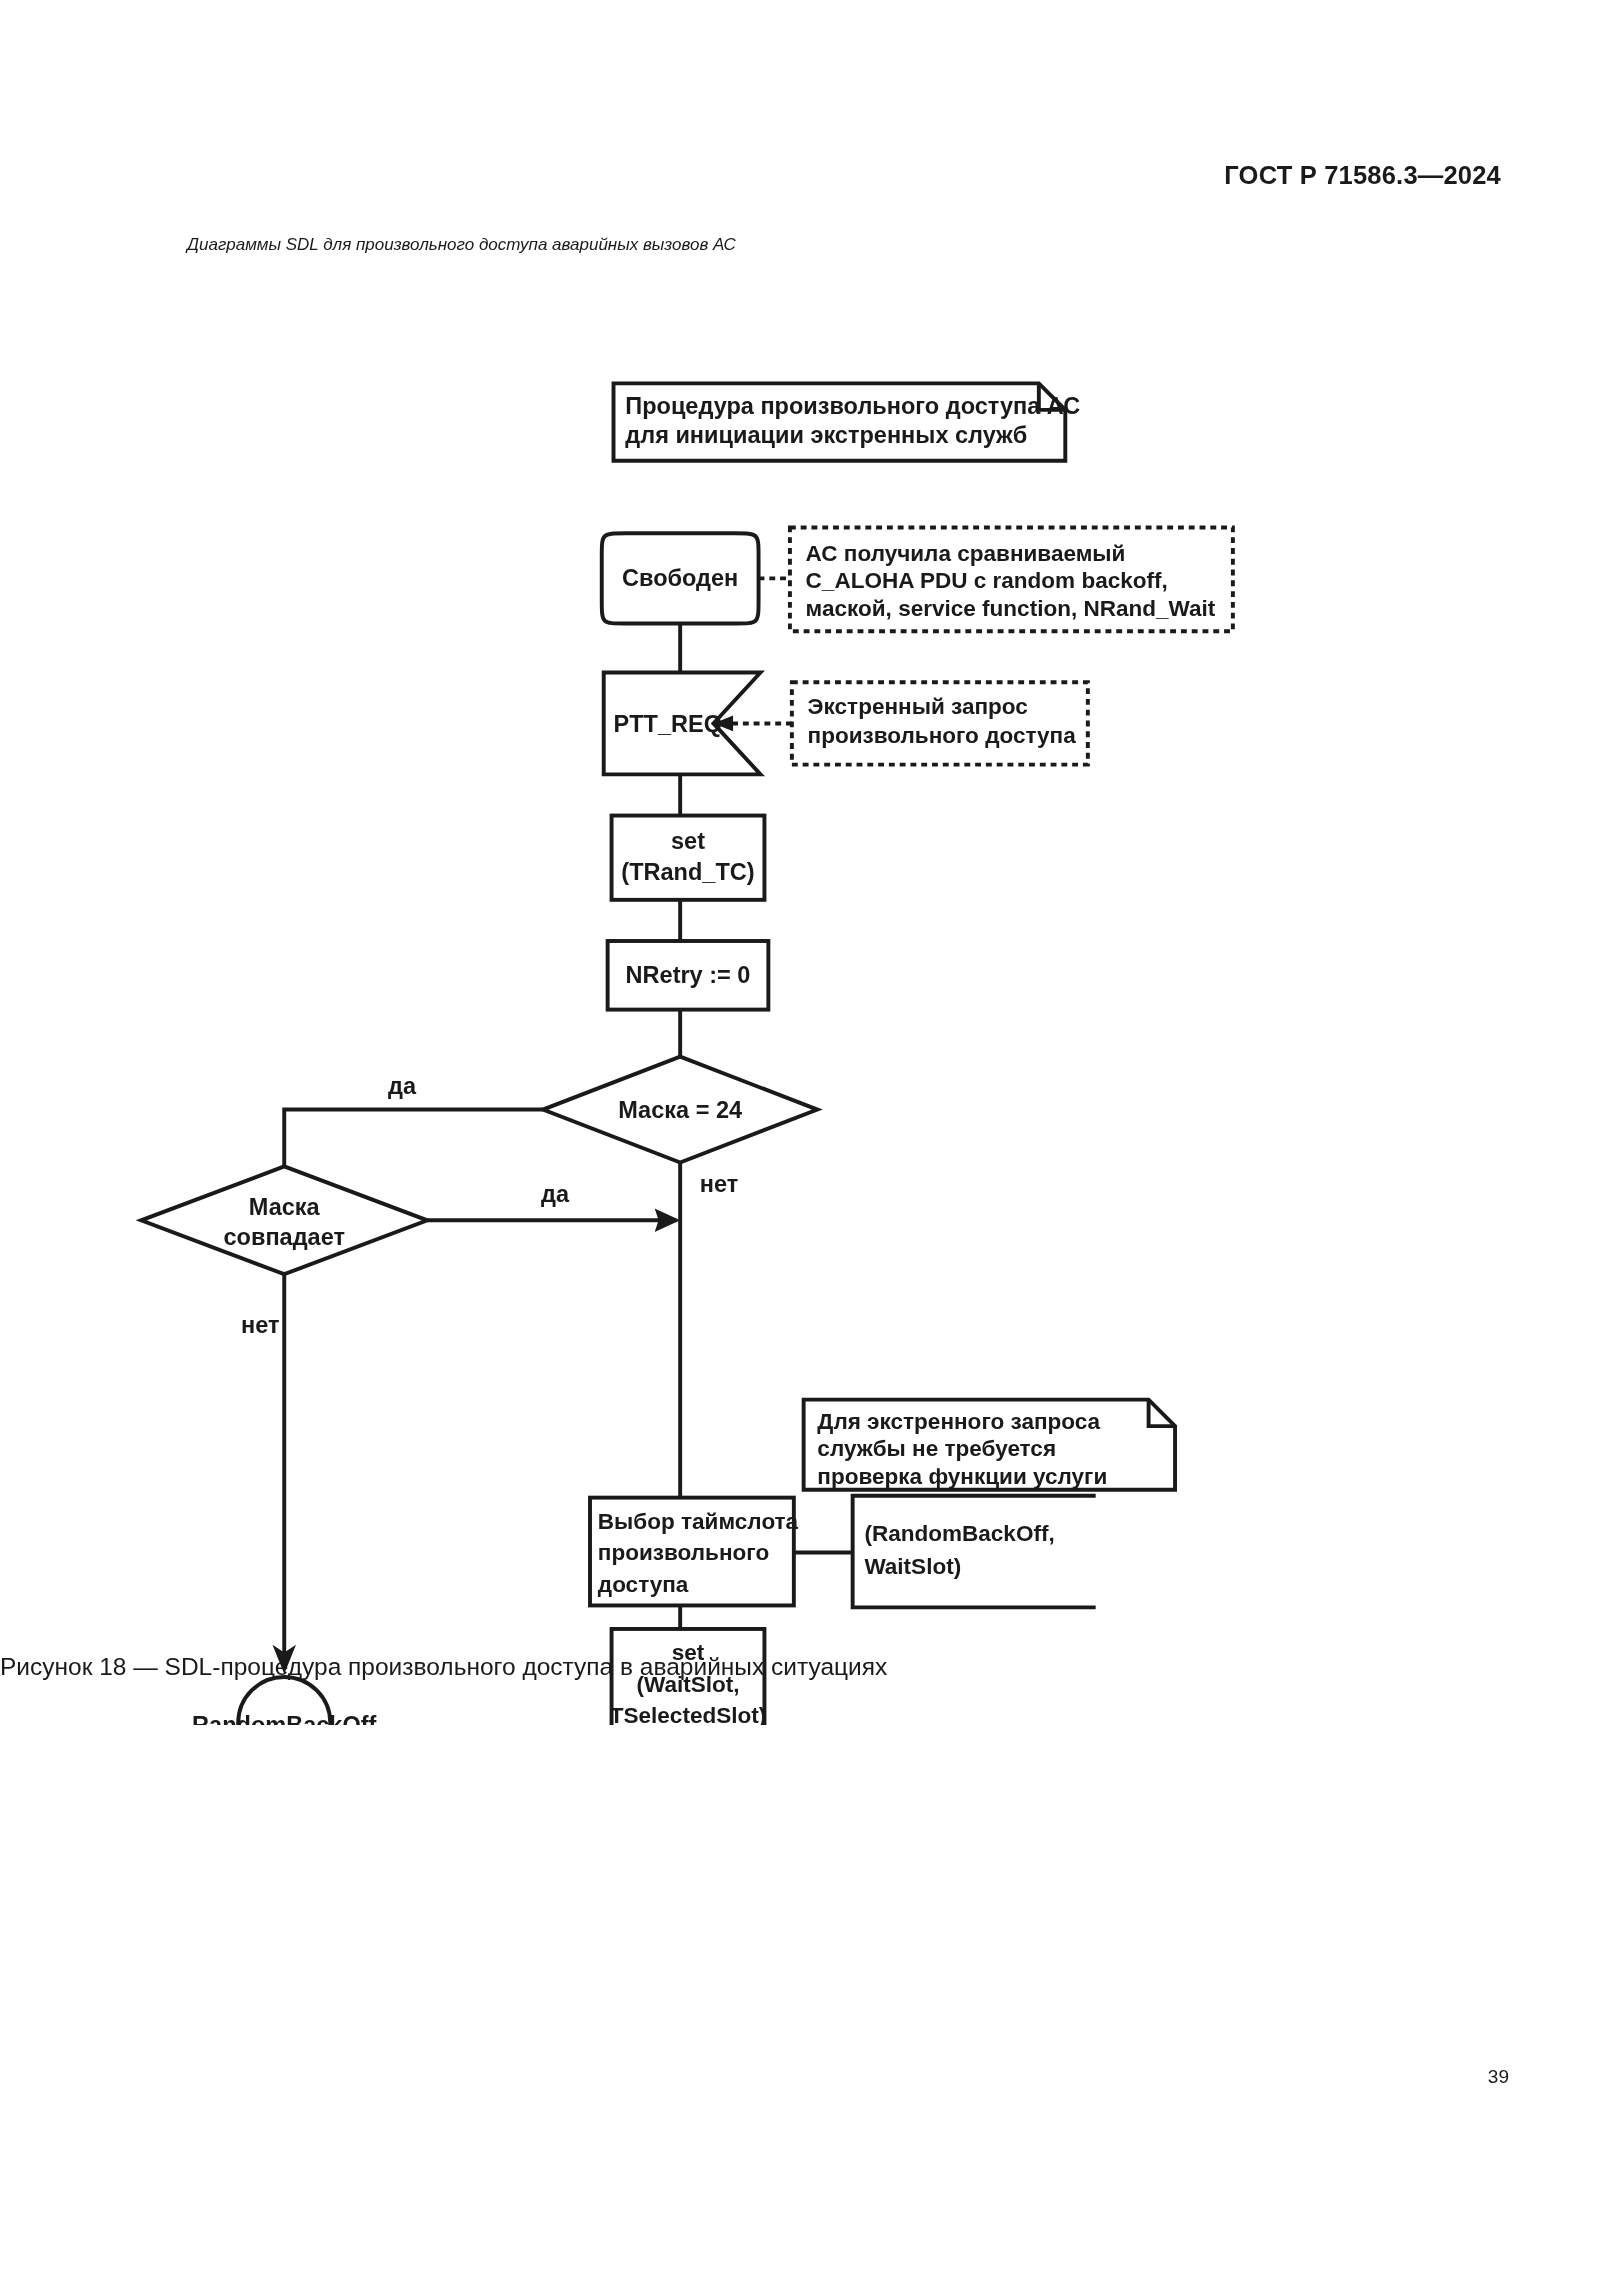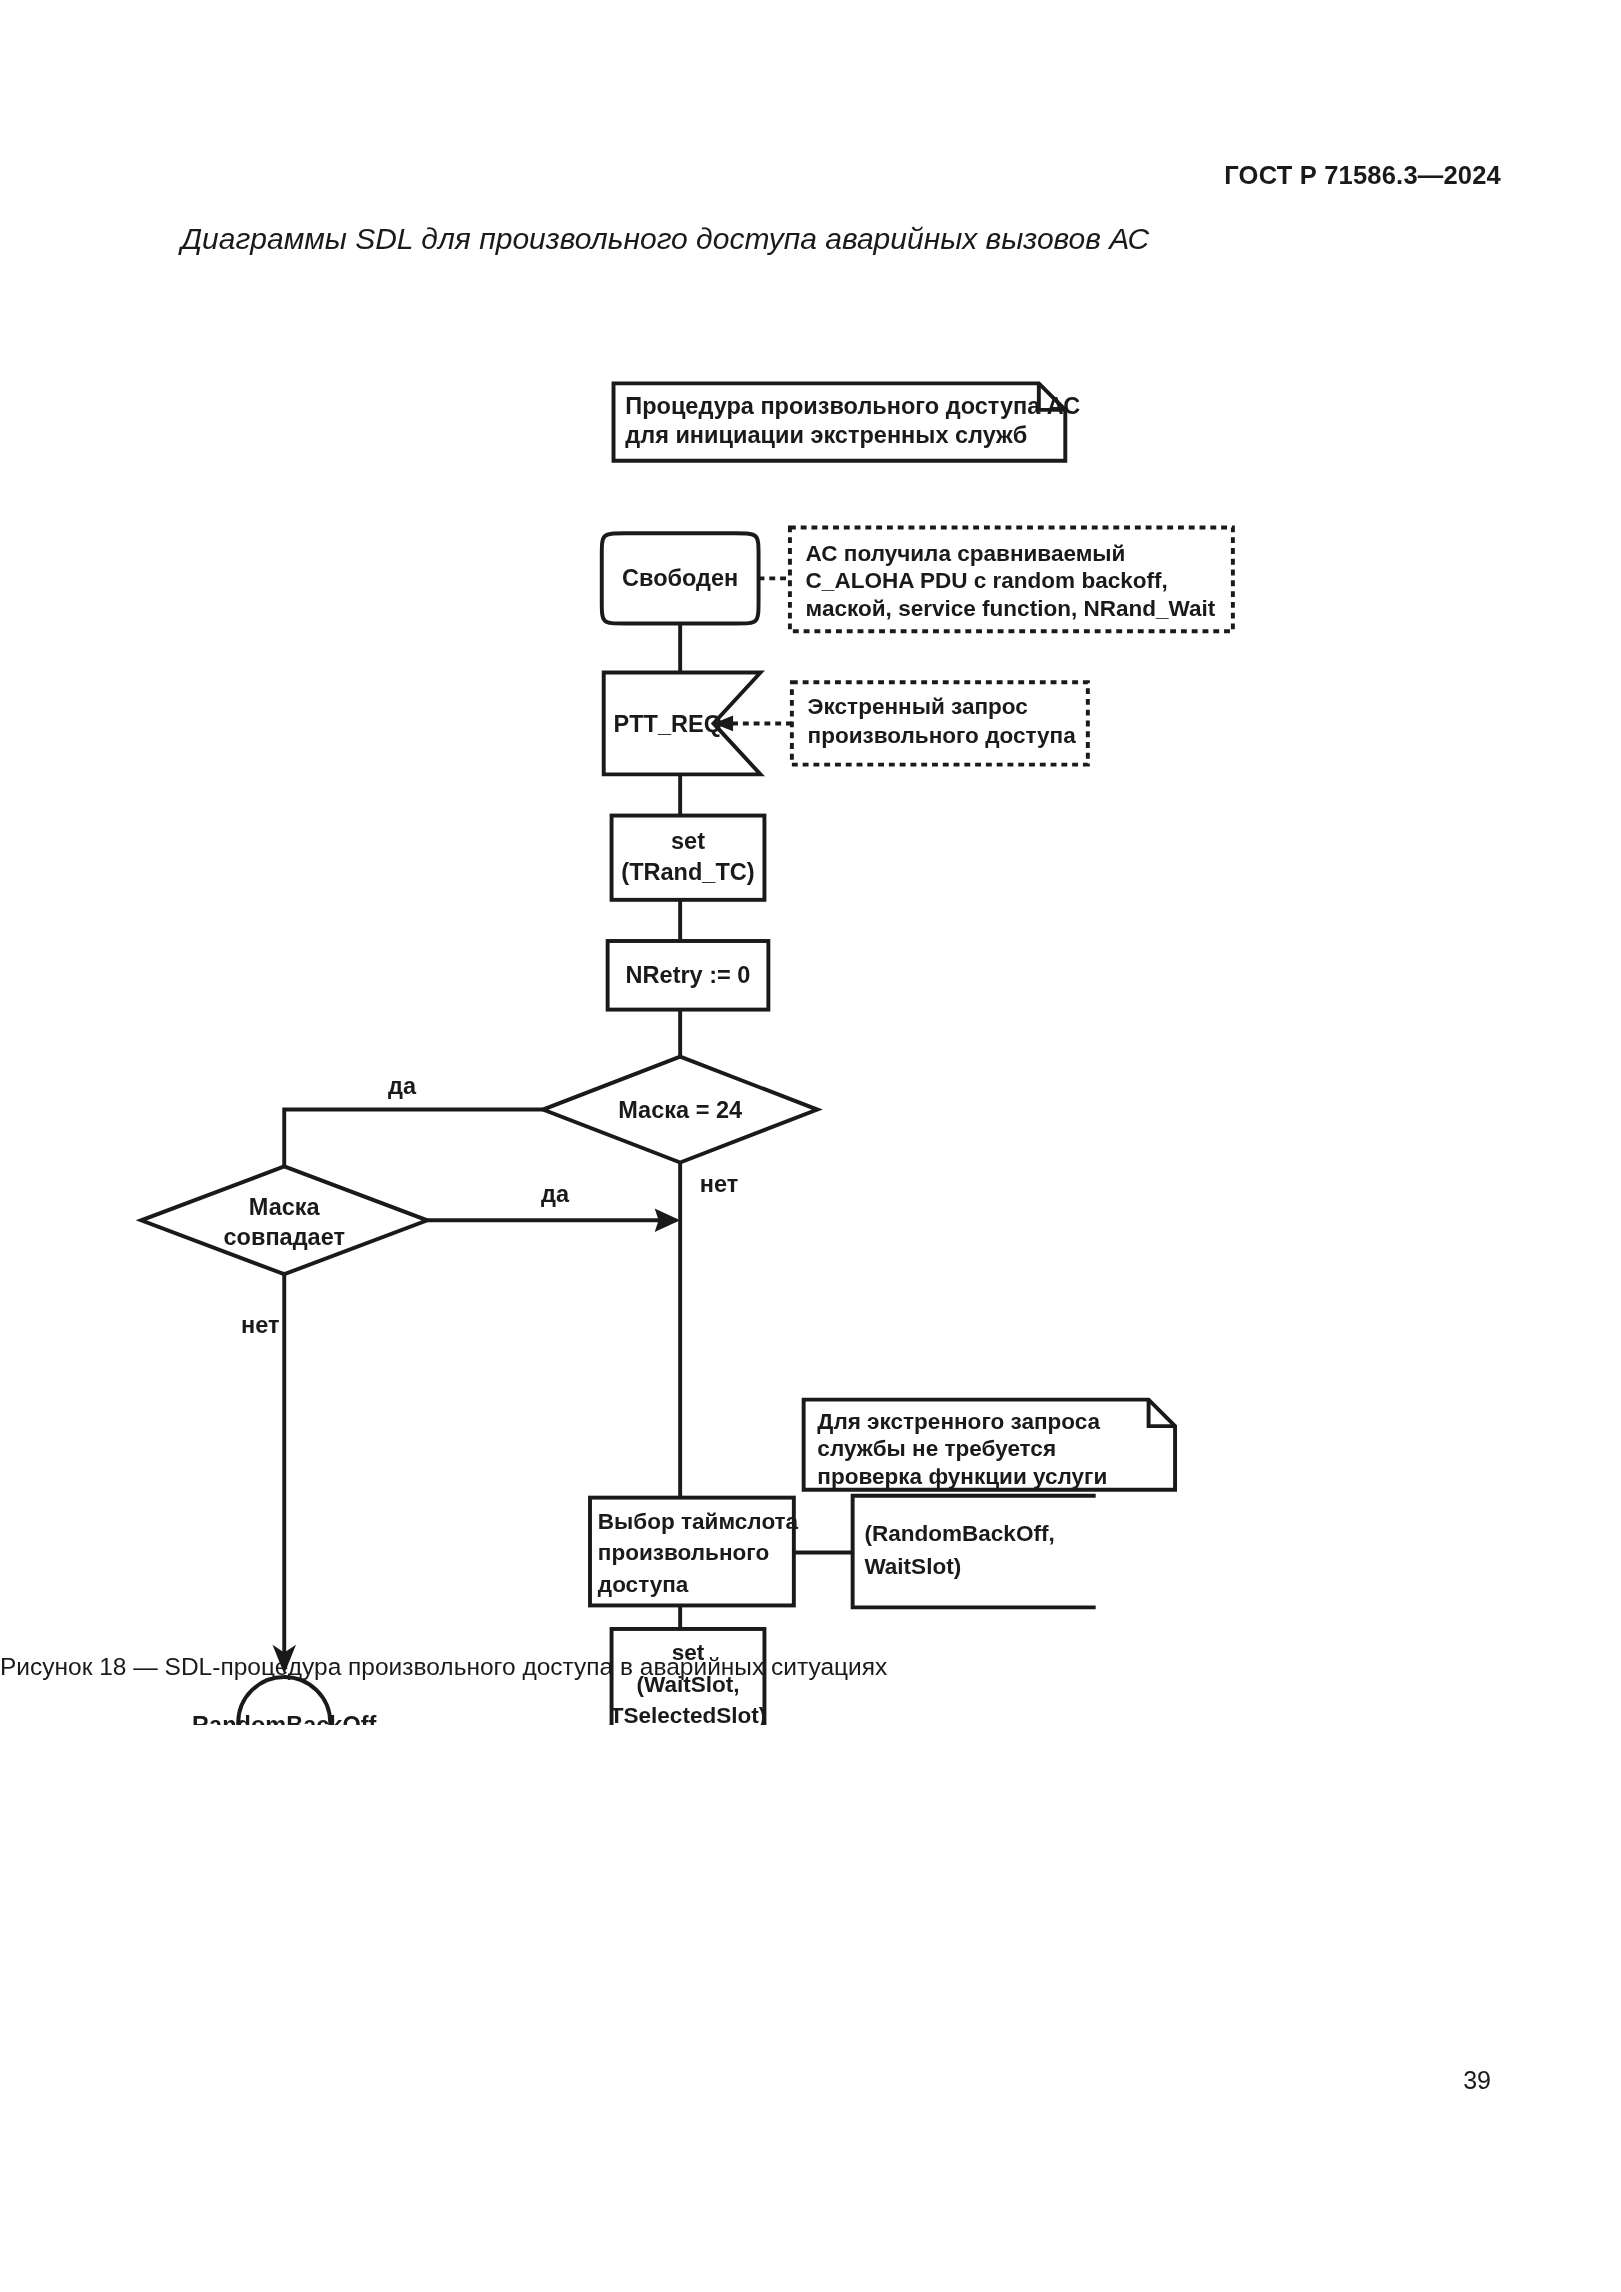--- a/index.html
+++ b/index.html
@@ -33,24 +33,24 @@
 
   
   .intro {
     position: absolute;
     left: 118px;
     top: 218px;
     width: 1392px;
   }
   .intro-italic {
     font-style: italic;
-    font-size: 30px;
+    font-size: 17px;
     text-indent: 61px;
     line-height: 37px;
-    margin: 2px;
+    margin: 8px;
   }
   .intro-para {
     font-size: 24.5px;
     text-indent: 61px;
     line-height: 39px;
     margin: 3.9px 0 0 0;
     text-align: justify;
   }
 
   
@@ -77,22 +77,22 @@
     top: 1653px;
     left: 0;
     width: 1621px;
     text-align: left;
     font-size: 24.5px;
   }
 
   .page-number {
     position: absolute;
     top: 2066px;
-    right: 130px;
-    font-size: 25px;
+    right: 112px;
+    font-size: 19px;
   }
 </style>
 </head>
 <body>
 
 <div class="page">
 
   <div class="header-std">ГОСТ Р 71586.3—2024</div>
 
   <div class="intro">

